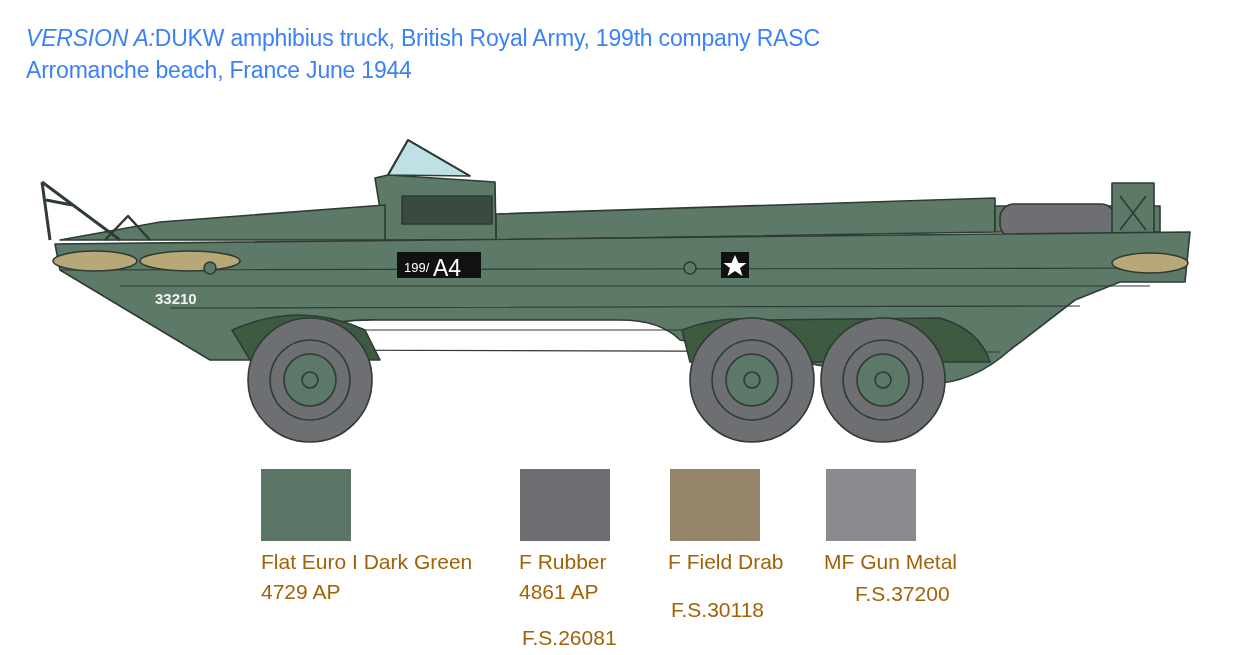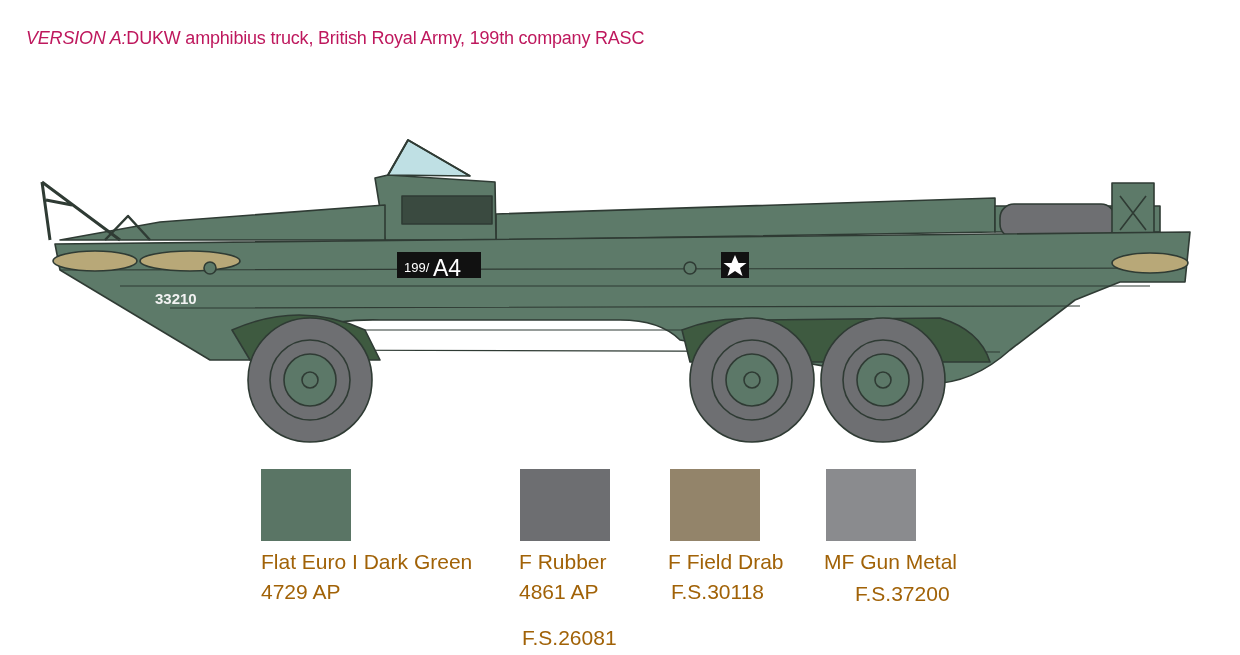--- a/index.html
+++ b/index.html
@@ -1,27 +1,28 @@
 <!DOCTYPE html>
 <html><head>
 <meta charset="utf-8">
 <style>
   html, body { margin:0; padding:0; background:#ffffff; }
   body { width:1240px; height:655px; position:relative; overflow:hidden; font-family:"Liberation Sans", sans-serif; color:#333; }
-  .caption { position:absolute; left:26px; top:22px; font-family:"Liberation Sans Narrow","Liberation Sans", sans-serif; font-size:18px; line-height:32px; color:#be185d; letter-spacing:-0.2px; }
+  .caption { position:absolute; left:26px; top:22px; font-family:"Liberation Sans Narrow","Liberation Sans", sans-serif; font-size:23px; line-height:32px; color:#3b82f6; letter-spacing:-0.2px; }
   .caption .ital { font-style:italic; }
   .vehicle { position:absolute; left:0; top:0; width:1240px; height:460px; }
   .swatch { position:absolute; top:469px; width:90px; height:72px; }
   .sw-label { position:absolute; font-size:21px; line-height:30px; color:#a16207; white-space:nowrap; }
 </style>
 </head>
 <body>
 
 <div class="caption">
   <div><span class="ital">VERSION A:</span><span>DUKW amphibius truck, British Royal Army, 199th company RASC</span></div>
+  <div>Arromanche beach, France June 1944</div>
 </div>
 
 <svg class="vehicle" viewBox="0 0 1240 460" xmlns="http://www.w3.org/2000/svg">
   <g stroke="#2f3b34" stroke-width="1.6" stroke-linejoin="round">
 
     <path d="M496 214 L995 198 L995 232 L496 240 Z" fill="#5d7a69"></path>
     <path d="M995 206 L1160 206 L1160 232 L995 232 Z" fill="#5d7a69"></path>
 
     <rect x="1000" y="204" width="115" height="34" rx="14" fill="#6e6f72"></rect>
 
@@ -89,20 +90,20 @@
 <div class="swatch" style="left: 520px; background: rgb(109, 110, 113);"></div>
 <div class="sw-label" style="left:519px; top:547px;">
   <div>F Rubber</div>
   <div>4861 AP</div>
   <div style="margin-top:16px; padding-left:3px;">F.S.26081</div>
 </div>
 
 <div class="swatch" style="left: 670px; background: rgb(147, 132, 106);"></div>
 <div class="sw-label" style="left:668px; top:547px;">
   <div>F Field Drab</div>
-  <div style="margin-top:0; padding-left:3px;">F.S.30118</div>
+  <div style="margin-top:18px; padding-left:3px;">F.S.30118</div>
 </div>
 
 <div class="swatch" style="left: 826px; background: rgb(138, 139, 142);"></div>
 <div class="sw-label" style="left:824px; top:547px;">
   <div>MF Gun Metal</div>
   <div style="margin-top:2px; padding-left:3px;margin-left:28px;">F.S.37200</div>
 </div>
 
 </body></html>

